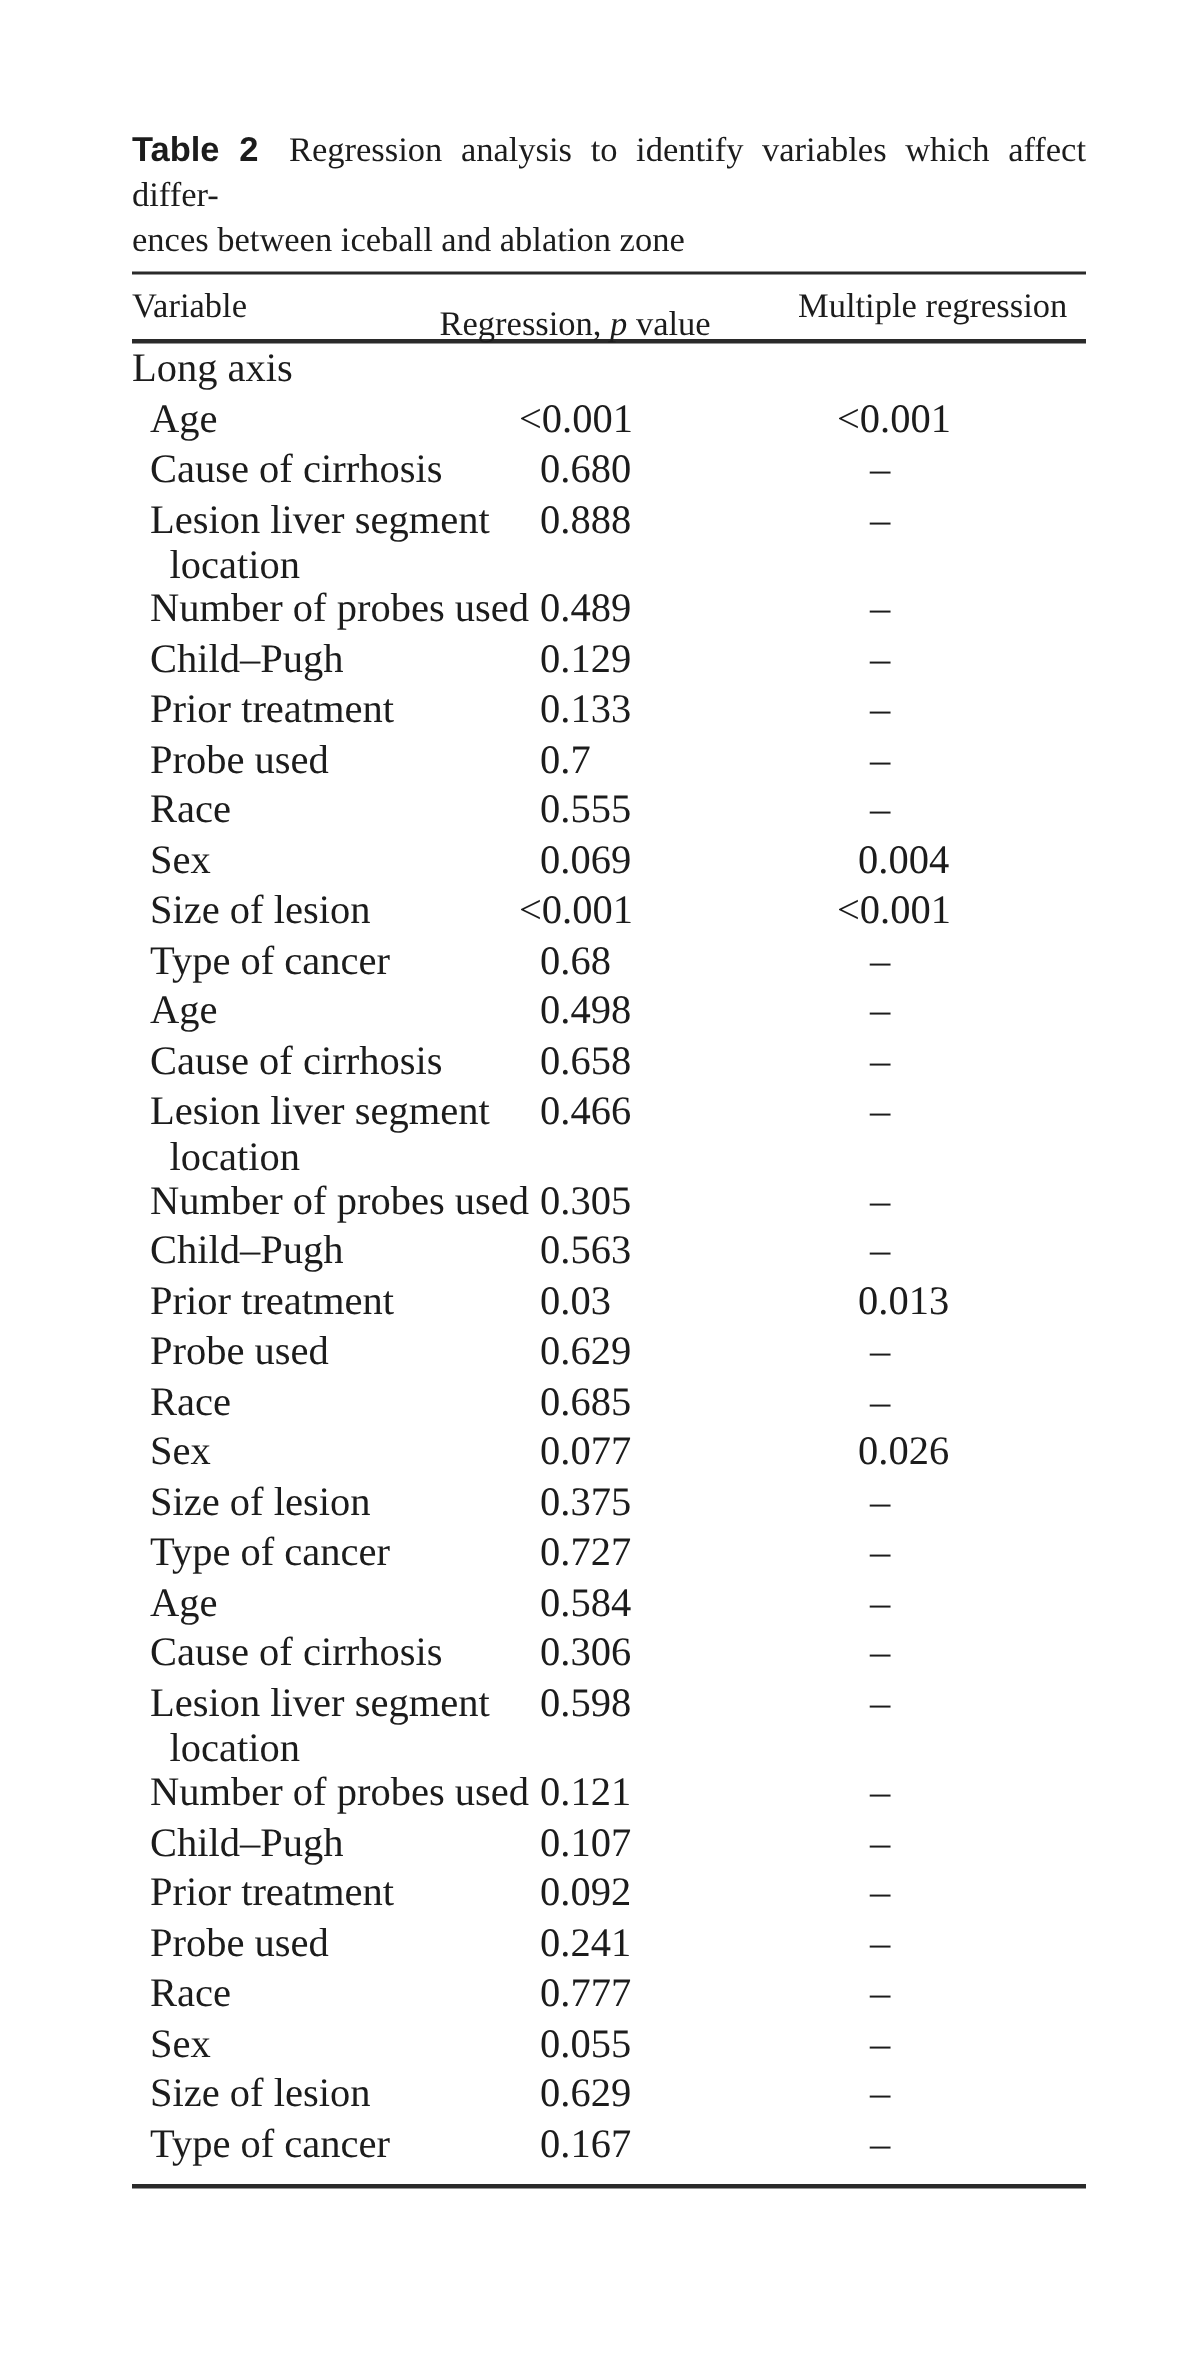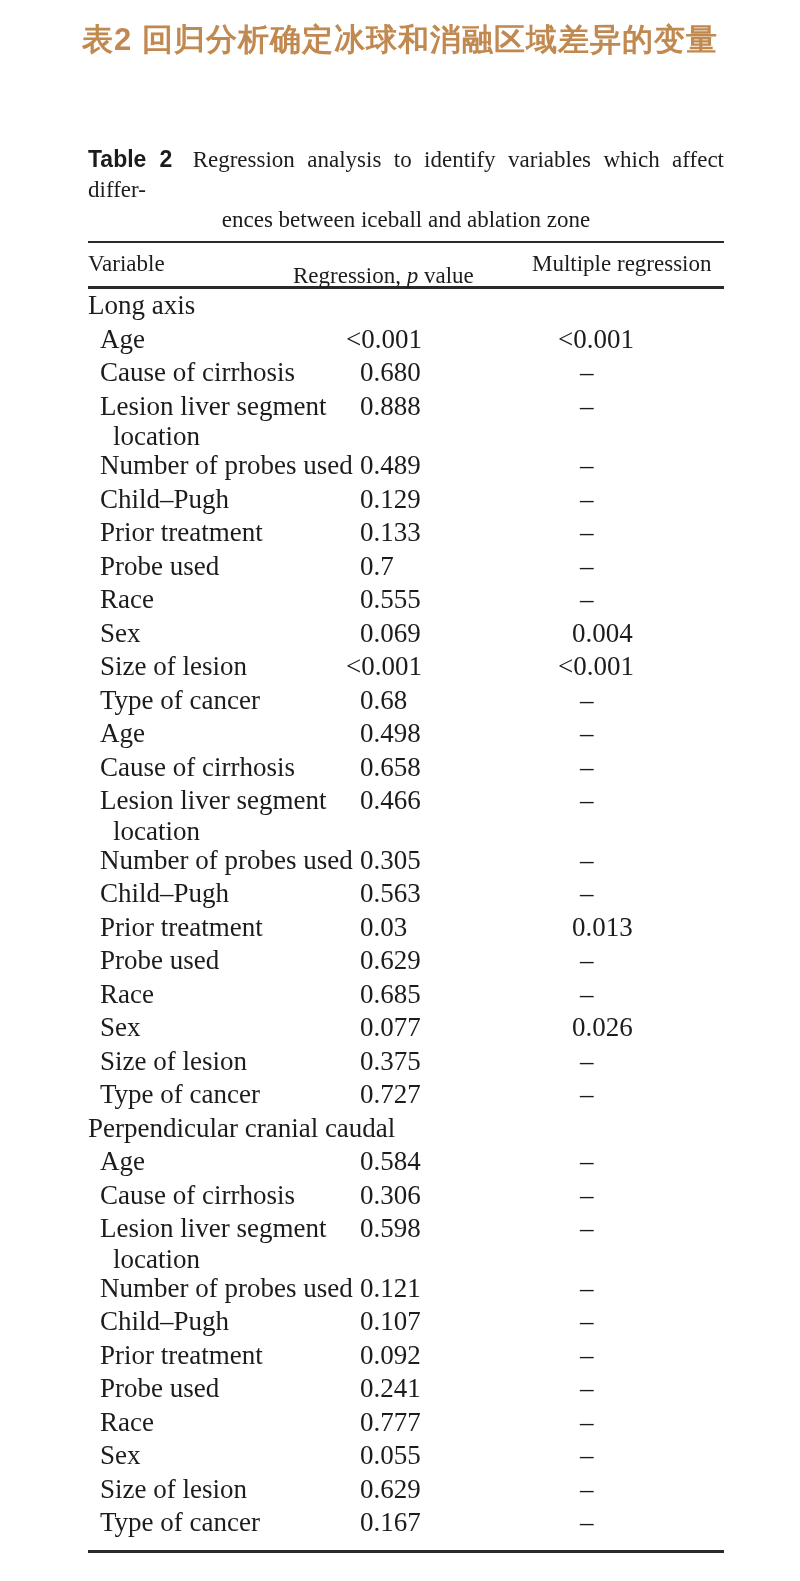--- a/index.html
+++ b/index.html
@@ -39,21 +39,21 @@
   }
   .caption .line1 {
     text-align: justify;
     text-align-last: justify;
   }
   .caption .cap-label {
     font-family: "Liberation Sans", "DejaVu Sans", sans-serif;
     font-weight: 700;
     padding-right: 8px;
   }
-  .caption .line2 { text-align: center; }
+  .caption .line2 { text-align: left; }
 
   .ptable {
     margin-top: 6px;
     border-top: 2px solid var(--rule);
   }
   .thead {
     position: relative;
     height: 46px;
     line-height: 42px;
     border-bottom: 3px solid var(--rule);
@@ -77,21 +77,20 @@
   .val.p { left: 272px; }
   .val.m { left: 484px; }
   .val.lt { margin-left: -14px; }
   .val.dash { margin-left: 8px; }
 </style>
 </head>
 <body>
 
 <div>
 
-  <div class="title-zh">表2 回归分析确定冰球和消融区域差异的变量</div>
 
   <div class="content">
 
     <div class="caption">
       <div class="line1">
         <span class="cap-label">Table 2</span>
         <span>Regression analysis to identify variables which affect differ-</span>
       </div>
       <div class="line2">ences between iceball and ablation zone</div>
     </div>
@@ -215,23 +214,20 @@
           <div class="row item-row">
             <span class="label">Size of lesion</span>
             <span class="val p">0.375</span>
             <span class="val m dash">–</span>
           </div>
           <div class="row item-row">
             <span class="label">Type of cancer</span>
             <span class="val p">0.727</span>
             <span class="val m dash">–</span>
           </div>
-          <div class="row section-row">
-            <span class="label">Perpendicular cranial caudal</span>
-          </div>
           <div class="row item-row">
             <span class="label">Age</span>
             <span class="val p">0.584</span>
             <span class="val m dash">–</span>
           </div>
           <div class="row item-row">
             <span class="label">Cause of cirrhosis</span>
             <span class="val p">0.306</span>
             <span class="val m dash">–</span>
           </div>

